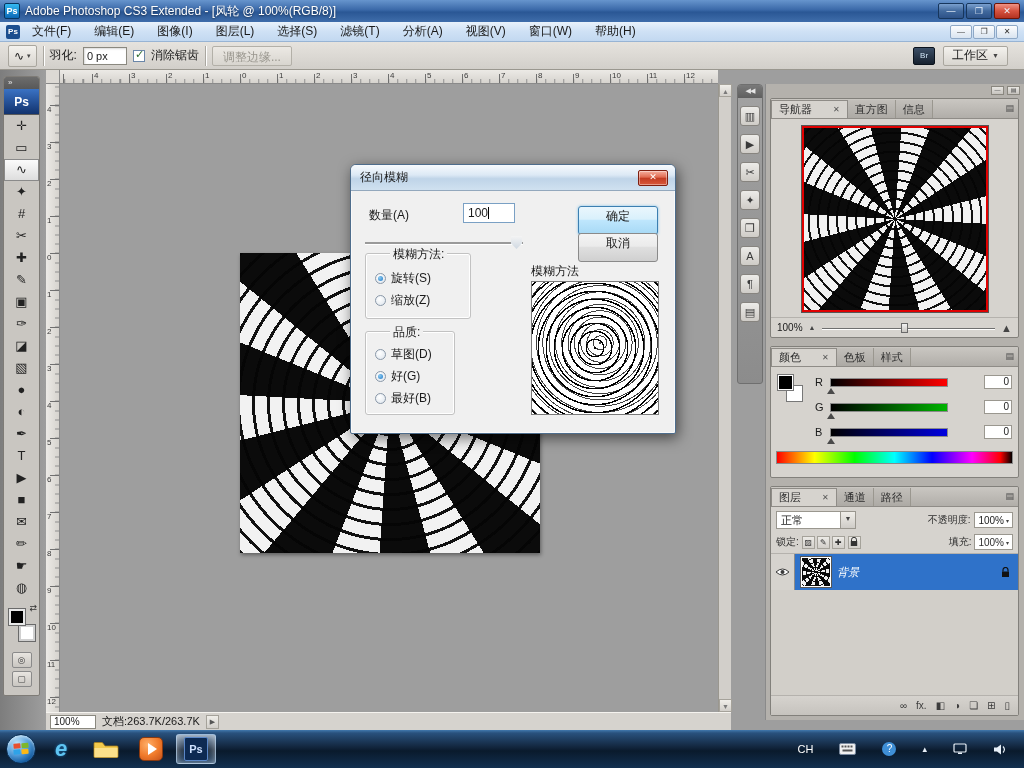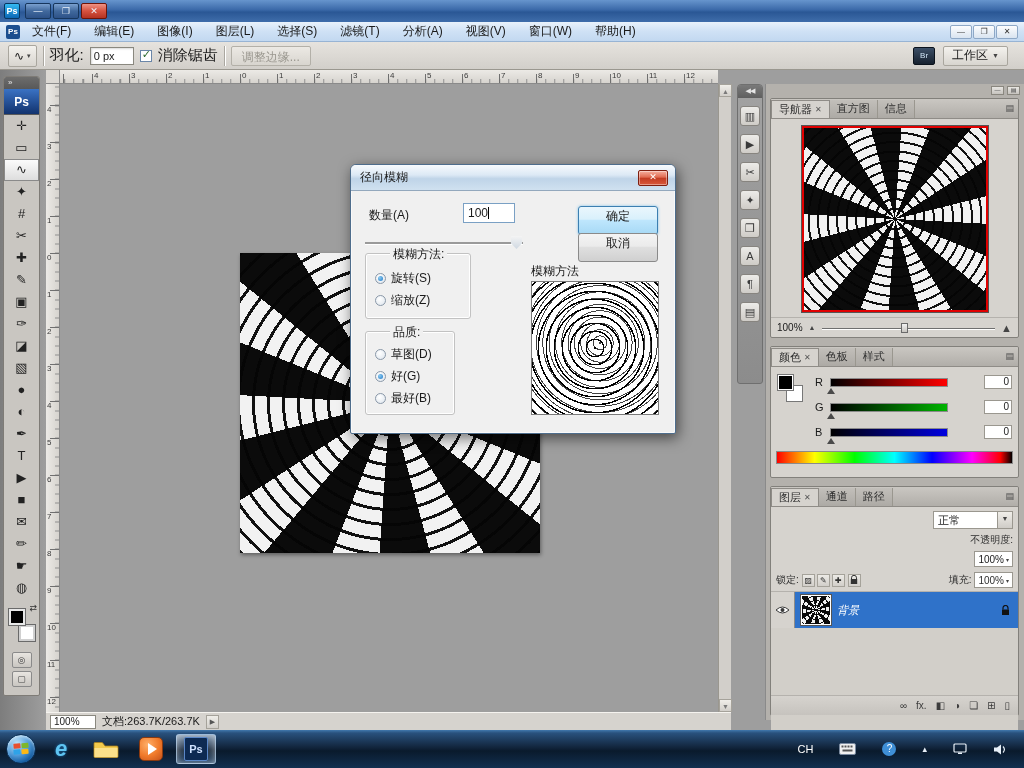--- a/index.html
+++ b/index.html
@@ -20,21 +20,21 @@
 .menu-items{display:flex;gap:7px;}
 .menu-item{padding:2px 8px;color:#1a1a1a;cursor:default;}
 .doc-buttons{margin-left:auto;display:flex;gap:1px;padding-right:4px;}
 .dbtn{width:22px;height:14px;background:linear-gradient(#fdfdfd,#d9e4f0);border:1px solid #8ea8c6;border-radius:2px;font-size:8px;text-align:center;line-height:12px;color:#333;}
 
 
 .optionsbar{position:absolute;left:0;top:42px;width:1024px;height:28px;background:linear-gradient(#e6e3de,#d2cfca);border-bottom:1px solid #9a978f;display:flex;align-items:center;gap:6px;padding:0 8px;z-index:58;}
 .tool-preset{display:flex;align-items:center;gap:3px;border:1px solid #a9a69e;background:linear-gradient(#f4f2ee,#d8d5cf);height:22px;padding:0 5px;border-radius:2px;}
 .tiny{font-size:7px;color:#444;}
 .opt-sep{width:1px;height:20px;background:#aaa7a0;box-shadow:1px 0 0 #fff;}
-.opt-label{font-size:15px;}
+.opt-label{font-size:12px;}
 .opt-input{width:44px;height:18px;background:#fff;border:1px solid #8a887f;box-shadow:inset 1px 1px 2px rgba(0,0,0,.15);font-size:11px;padding:1px 3px;line-height:15px;}
 .checkbox{width:12px;height:12px;background:#fff;border:1px solid #6a86a8;display:inline-block;position:relative;}
 .checkbox .check{position:absolute;left:1px;top:-3px;color:#2d6a2d;font-size:11px;font-weight:bold;}
 .btn-disabled{height:20px;padding:2px 10px;border:1px solid #b3b0a8;border-radius:2px;background:linear-gradient(#ece9e4,#d8d5cf);color:#9a978f;}
 .opt-right{margin-left:auto;display:flex;align-items:center;gap:8px;padding-right:8px;}
 .bridge-btn{width:22px;height:18px;background:linear-gradient(#3c4f66,#17212e);border:1px solid #0c131c;border-radius:2px;color:#cfe3f5;font-size:8px;text-align:center;line-height:16px;}
 .workspace-btn{height:20px;padding:2px 8px;border:1px solid #a9a69e;background:linear-gradient(#f4f2ee,#d8d5cf);border-radius:2px;display:flex;align-items:center;gap:4px;}
 
 
 .left-strip{position:absolute;left:0;top:70px;width:46px;height:660px;background:linear-gradient(90deg,#7d7d7d,#9e9e9e);}
@@ -106,21 +106,21 @@
 
 
 .panel-dock{position:absolute;left:765px;top:84px;width:259px;height:636px;background:#b4b1ac;border-left:1px solid #8a8a8a;z-index:6;}
 .dock-header{height:12px;display:flex;justify-content:flex-end;gap:3px;padding:2px 4px 0 0;}
 .dh-icon{width:13px;height:9px;background:linear-gradient(#e8e6e2,#c6c3be);border:1px solid #8a877f;font-size:6px;line-height:7px;text-align:center;color:#444;}
 .panel-group{position:absolute;left:4px;width:249px;background:#d6d3ce;border:1px solid #82807b;border-radius:2px;}
 .pg-nav{top:14px;height:240px;}
 .pg-color{top:262px;height:132px;}
 .pg-layers{top:402px;height:230px;}
 .panel-tabs{height:20px;background:linear-gradient(#cac7c2,#b1aea9);border-bottom:1px solid #8f8c87;display:flex;align-items:flex-end;border-radius:2px 2px 0 0;position:relative;}
-.ptab{height:18px;padding:0 7px;font-size:11px;line-height:17px;color:#2e2e2e;border-right:1px solid #9a978f;background:linear-gradient(#c2bfba,#adaaa5);display:flex;gap:3px;}
+.ptab{height:18px;padding:0 7px;font-size:11px;line-height:17px;color:#2e2e2e;border-right:1px solid #9a978f;background:linear-gradient(#c2bfba,#adaaa5);display:flex;align-items:center;gap:21px;}
 .ptab.active{background:#d6d3ce;border:1px solid #8f8c87;border-bottom:none;}
 .tab-close{font-size:8px;color:#555;}
 .panel-menu-icon{position:absolute;right:4px;top:4px;font-size:9px;color:#4a4a4a;}
 
 .nav-thumb{margin:7px auto 0;width:186px;height:186px;border:2px solid #e00000;box-shadow:0 0 0 1px #555;}
 .pinwheel.small{background:repeating-radial-gradient(circle at 50% 50%,rgba(5,5,5,.95) 0 2px,rgba(0,0,0,0) 2px 9.5px),repeating-conic-gradient(from 4deg at 50% 50%,#f2f2f2 0deg 17deg,#0b0b0b 17deg 36deg);background-color:#000;}
 .nav-bottom{position:absolute;left:0;right:0;bottom:0;height:20px;border-top:1px solid #b5b2ad;display:flex;align-items:center;padding:0 6px;gap:6px;font-size:10px;}
 .nav-zoom-small{font-size:7px;color:#444;}
 .nav-zoom-big{font-size:11px;color:#444;}
 .nav-slider{flex:1;position:relative;height:12px;}
@@ -135,21 +135,21 @@
 .slider-row.first{margin-top:9px;}
 .sl-label{width:10px;font-size:11px;}
 .sl-track{position:relative;width:118px;height:9px;border:1px solid #8a8a8a;}
 .sl-track.r{background:linear-gradient(90deg,#000,#f00);}
 .sl-track.g{background:linear-gradient(90deg,#000,#00b400);}
 .sl-track.b{background:linear-gradient(90deg,#000,#0000e0);}
 .sl-thumb{position:absolute;left:-4px;bottom:-8px;width:0;height:0;border-left:4px solid transparent;border-right:4px solid transparent;border-bottom:6px solid #4a4a4a;}
 .sl-value{width:28px;height:14px;background:#fff;border:1px solid #9a978f;font-size:10px;text-align:right;padding:0 2px;line-height:12px;margin-left:auto;}
 .spectrum{margin:2px 5px 0 5px;height:13px;border:1px solid #8a8a8a;background:linear-gradient(90deg,#f00,#ff0 16%,#0f0 33%,#0ff 50%,#00f 66%,#f0f 83%,#f00 95%,#000 100%);}
 
-.layers-row1{display:flex;align-items:flex-end;gap:4px;padding:4px 5px 2px 5px;font-size:10px;flex-direction:column;}
+.layers-row1{display:flex;align-items:center;gap:4px;padding:4px 5px 2px 5px;font-size:10px;}
 .blend-select{width:80px;height:18px;background:#fff;border:1px solid #9a978f;display:flex;align-items:center;}
 .blend-select .val{flex:1;padding:0 4px;font-size:11px;}
 .blend-select .dd{width:15px;height:16px;background:linear-gradient(#f0eee9,#cfccc7);border-left:1px solid #9a978f;font-size:7px;text-align:center;line-height:14px;color:#444;flex:none;}
 .opacity-label{margin-left:auto;color:#2e2e2e;}
 .field{display:flex;align-items:center;height:16px;background:#fff;border:1px solid #9a978f;font-size:10px;padding:0 3px;gap:2px;}
 .fdd{font-size:6px;color:#444;}
 .layers-row2{display:flex;align-items:center;gap:3px;padding:3px 5px;font-size:10px;color:#2e2e2e;border-bottom:1px solid #b5b2ad;}
 .lock-icon{width:13px;height:13px;border:1px solid #a5a29a;background:linear-gradient(#eceae6,#d2cfca);font-size:8px;text-align:center;line-height:11px;color:#333;display:inline-block;}
 .fill-label{margin-left:auto;}
 .layer-list{height:142px;background:#d2cfc9;overflow:hidden;}
@@ -175,20 +175,21 @@
 .tray-help{width:14px;height:14px;border-radius:50%;background:#3f8fd6;color:#fff;font-size:10px;text-align:center;line-height:13px;}
 .tray-up{font-size:9px;color:#e8f0f8;}
 </style>
 </head>
 <body>
 
 <div class="screen">
 
   <div class="titlebar">
     <span class="app-icon">Ps</span>
+    <span class="title-text">Adobe Photoshop CS3 Extended - [风轮 @ 100%(RGB/8)]</span>
     <span class="win-buttons">
       <span class="wbtn">—</span>
       <span class="wbtn">❐</span>
       <span class="wbtn close">✕</span>
     </span>
   </div>
 
   <div class="menubar">
     <span class="doc-icon">Ps</span>
     <span id="menu-items" class="menu-items">

